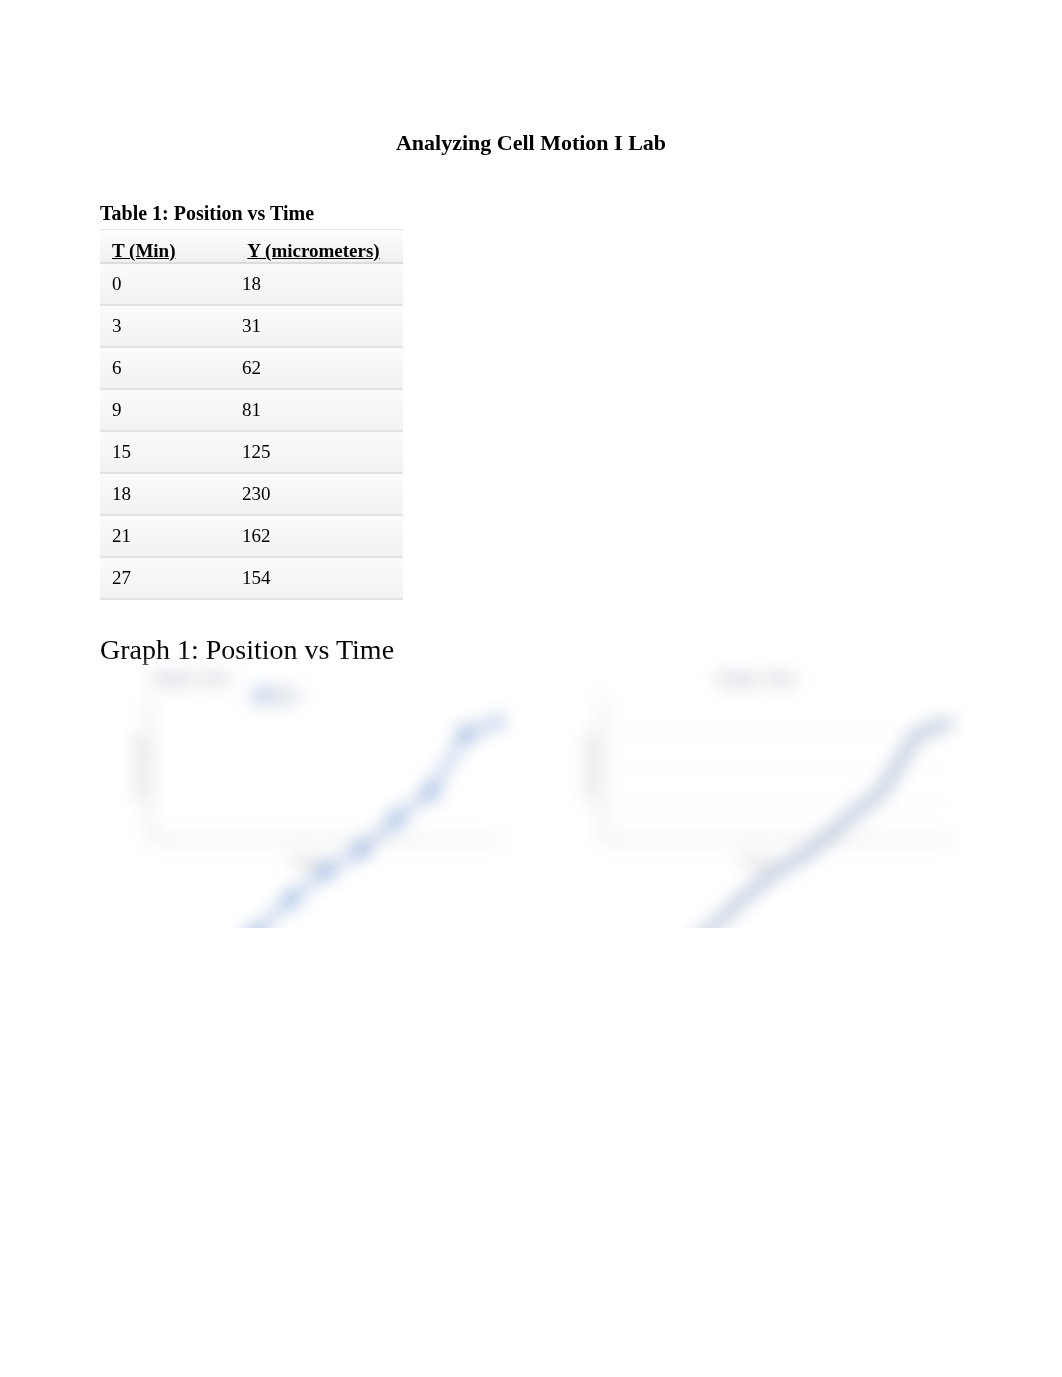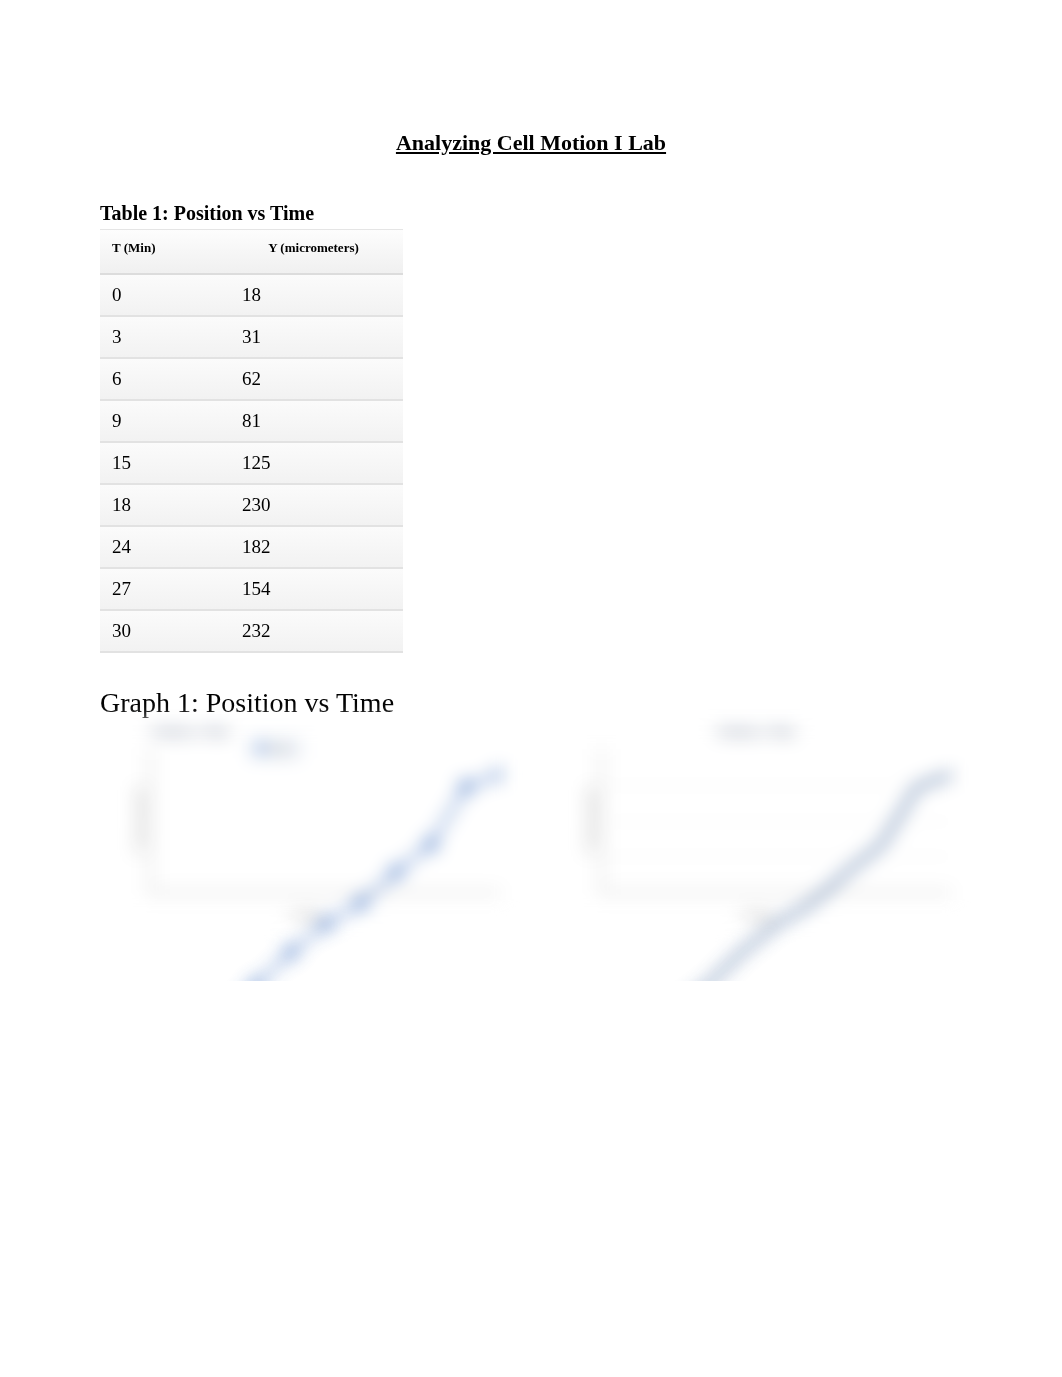--- a/index.html
+++ b/index.html
@@ -12,40 +12,40 @@
   }
   .page {
     padding: 130px 100px 60px 100px;
     position: relative;
   }
   .title {
     text-align: center;
     font-weight: bold;
     font-size: 22px;
     margin-bottom: 46px;
-    text-decoration: underline;
   }
   .table-caption {
     font-size: 20px;
     margin-bottom: 4px;
     font-weight: bold;
   }
   .data-table {
     border-collapse: separate;
     border-spacing: 0;
     width: 303px;
   }
   .data-table th {
     text-align: left;
     font-weight: bold;
-    font-size: 13px;
-    padding: 10px 12px 17px 12px;
+    font-size: 19px;
+    padding: 10px 12px 0 12px;
     background: linear-gradient(#fdfdfd, #f0f0f0);
     border-top: 1px solid #e5e5e5;
     border-bottom: 2px solid #dcdcdc;
+    text-decoration: underline;
   }
   .data-table th:nth-child(2) {
     text-align: center;
     margin-top: 39px;
   }
   .data-table td {
     font-size: 19px;
     padding: 9px 12px;
     background: linear-gradient(#fbfbfb, #f2f2f2);
     border-bottom: 2px solid #e2e2e2;
@@ -157,30 +157,26 @@
         </tr>
       <tr>
           <td>15</td>
           <td>125</td>
         </tr>
       <tr>
           <td>18</td>
           <td>230</td>
         </tr>
       <tr>
-          <td>24</td>
-          <td>182</td>
+          <td>21</td>
+          <td>162</td>
         </tr>
       <tr>
           <td>27</td>
           <td>154</td>
-        </tr>
-      <tr>
-          <td>30</td>
-          <td>232</td>
         </tr>
     </tbody>
   </table>
 
   <div class="graph-caption">Graph 1: Position vs Time</div>
 
   <div class="blurred-area">
 
     <div class="chart-box">
       <div class="chart-title-small" style="top:4px; left:52px;">Position vs Time</div>

